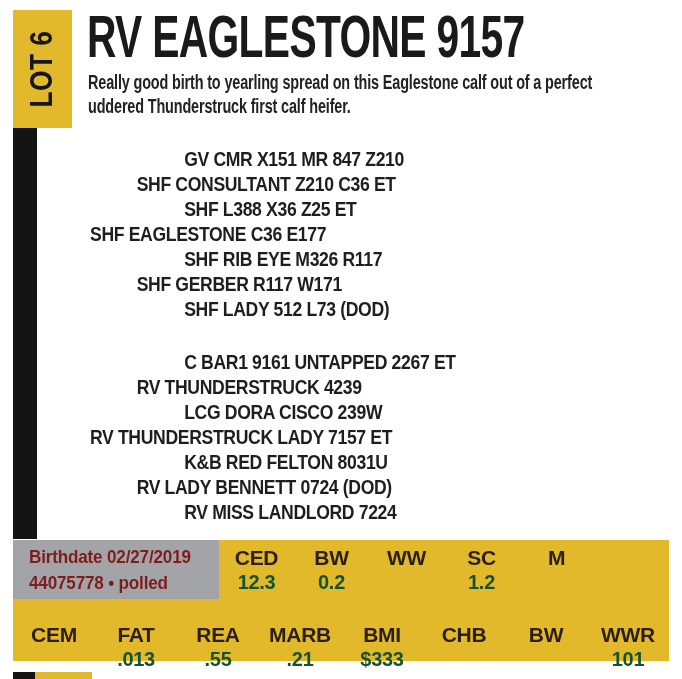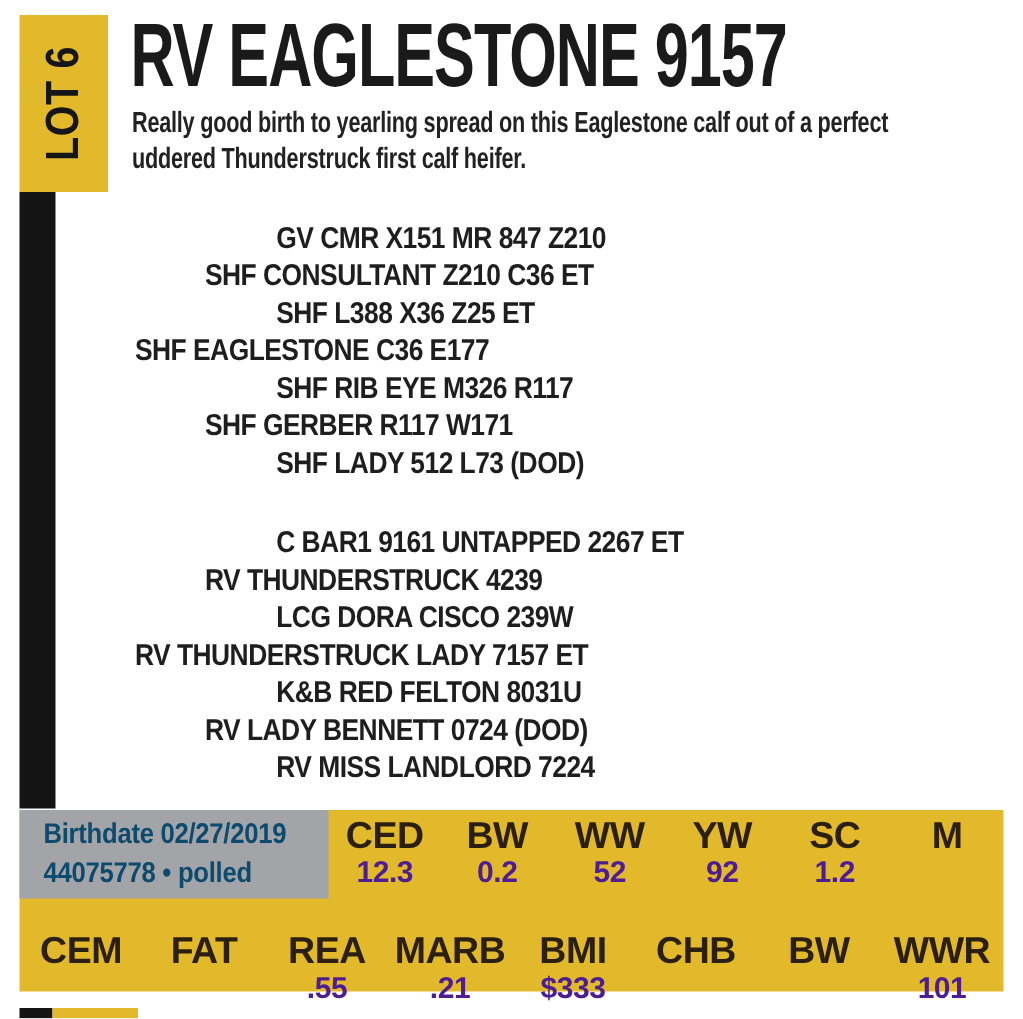--- a/index.html
+++ b/index.html
@@ -97,21 +97,21 @@
     background: #E3B92C;
   }
   .epd-row1 {
     display: flex;
     height: 59px;
   }
   .info-box {
     width: 206px;
     height: 59px;
     background: #A2A4A7;
-    color: #0c4a6e;
+    color: #7f1d1d;
     padding: 4px 0 0 16px;
     font-weight: 700;
     font-size: 19px;
     line-height: 26px;
     letter-spacing: -0.2px;
   }
   .info-box .info-inner {
     transform: scaleX(0.9);
     transform-origin: 0 0;
     white-space: nowrap;
@@ -122,32 +122,32 @@
     grid-template-columns: repeat(6, 1fr);
   }
   .epd-row2 {
     height: 62px;
     display: grid;
     grid-template-columns: repeat(8, 1fr);
   }
   .epd-cell { text-align: center; }
   .epd-cell .epd-header {
     padding-top: 6px;
-    font-size: 25px;
+    font-size: 21px;
     font-weight: 700;
     line-height: 23px;
     letter-spacing: -0.3px;
     color: #2A1F10;
   }
   .epd-cell .epd-value {
     font-size: 20px;
     font-weight: 700;
     line-height: 26px;
     letter-spacing: -0.3px;
-    color: #4c1d95;
+    color: #14532d;
   }
   .epd-row2 .epd-header { padding-top: 24px; }
 
   
   .next-lot-black {
     position: absolute;
     left: 13px; top: 672px;
     width: 22px; height: 7px;
     background: #141414;
   }
@@ -208,41 +208,37 @@
         <div class="epd-cell">
           <div class="epd-header">CED</div>
           <div class="epd-value">12.3</div>
         </div>
         <div class="epd-cell">
           <div class="epd-header">BW</div>
           <div class="epd-value">0.2</div>
         </div>
         <div class="epd-cell">
           <div class="epd-header">WW</div>
-          <div class="epd-value">52</div>
-        </div>
-        <div class="epd-cell">
-          <div class="epd-header">YW</div>
-          <div class="epd-value">92</div>
         </div>
         <div class="epd-cell">
           <div class="epd-header">SC</div>
           <div class="epd-value">1.2</div>
         </div>
         <div class="epd-cell">
           <div class="epd-header">M</div>
         </div>
       </div>
     </div>
     <div class="epd-row2">
       <div class="epd-cell">
         <div class="epd-header">CEM</div>
       </div>
       <div class="epd-cell">
         <div class="epd-header">FAT</div>
+        <div class="epd-value">.013</div>
       </div>
       <div class="epd-cell">
         <div class="epd-header">REA</div>
         <div class="epd-value">.55</div>
       </div>
       <div class="epd-cell">
         <div class="epd-header">MARB</div>
         <div class="epd-value">.21</div>
       </div>
       <div class="epd-cell">

